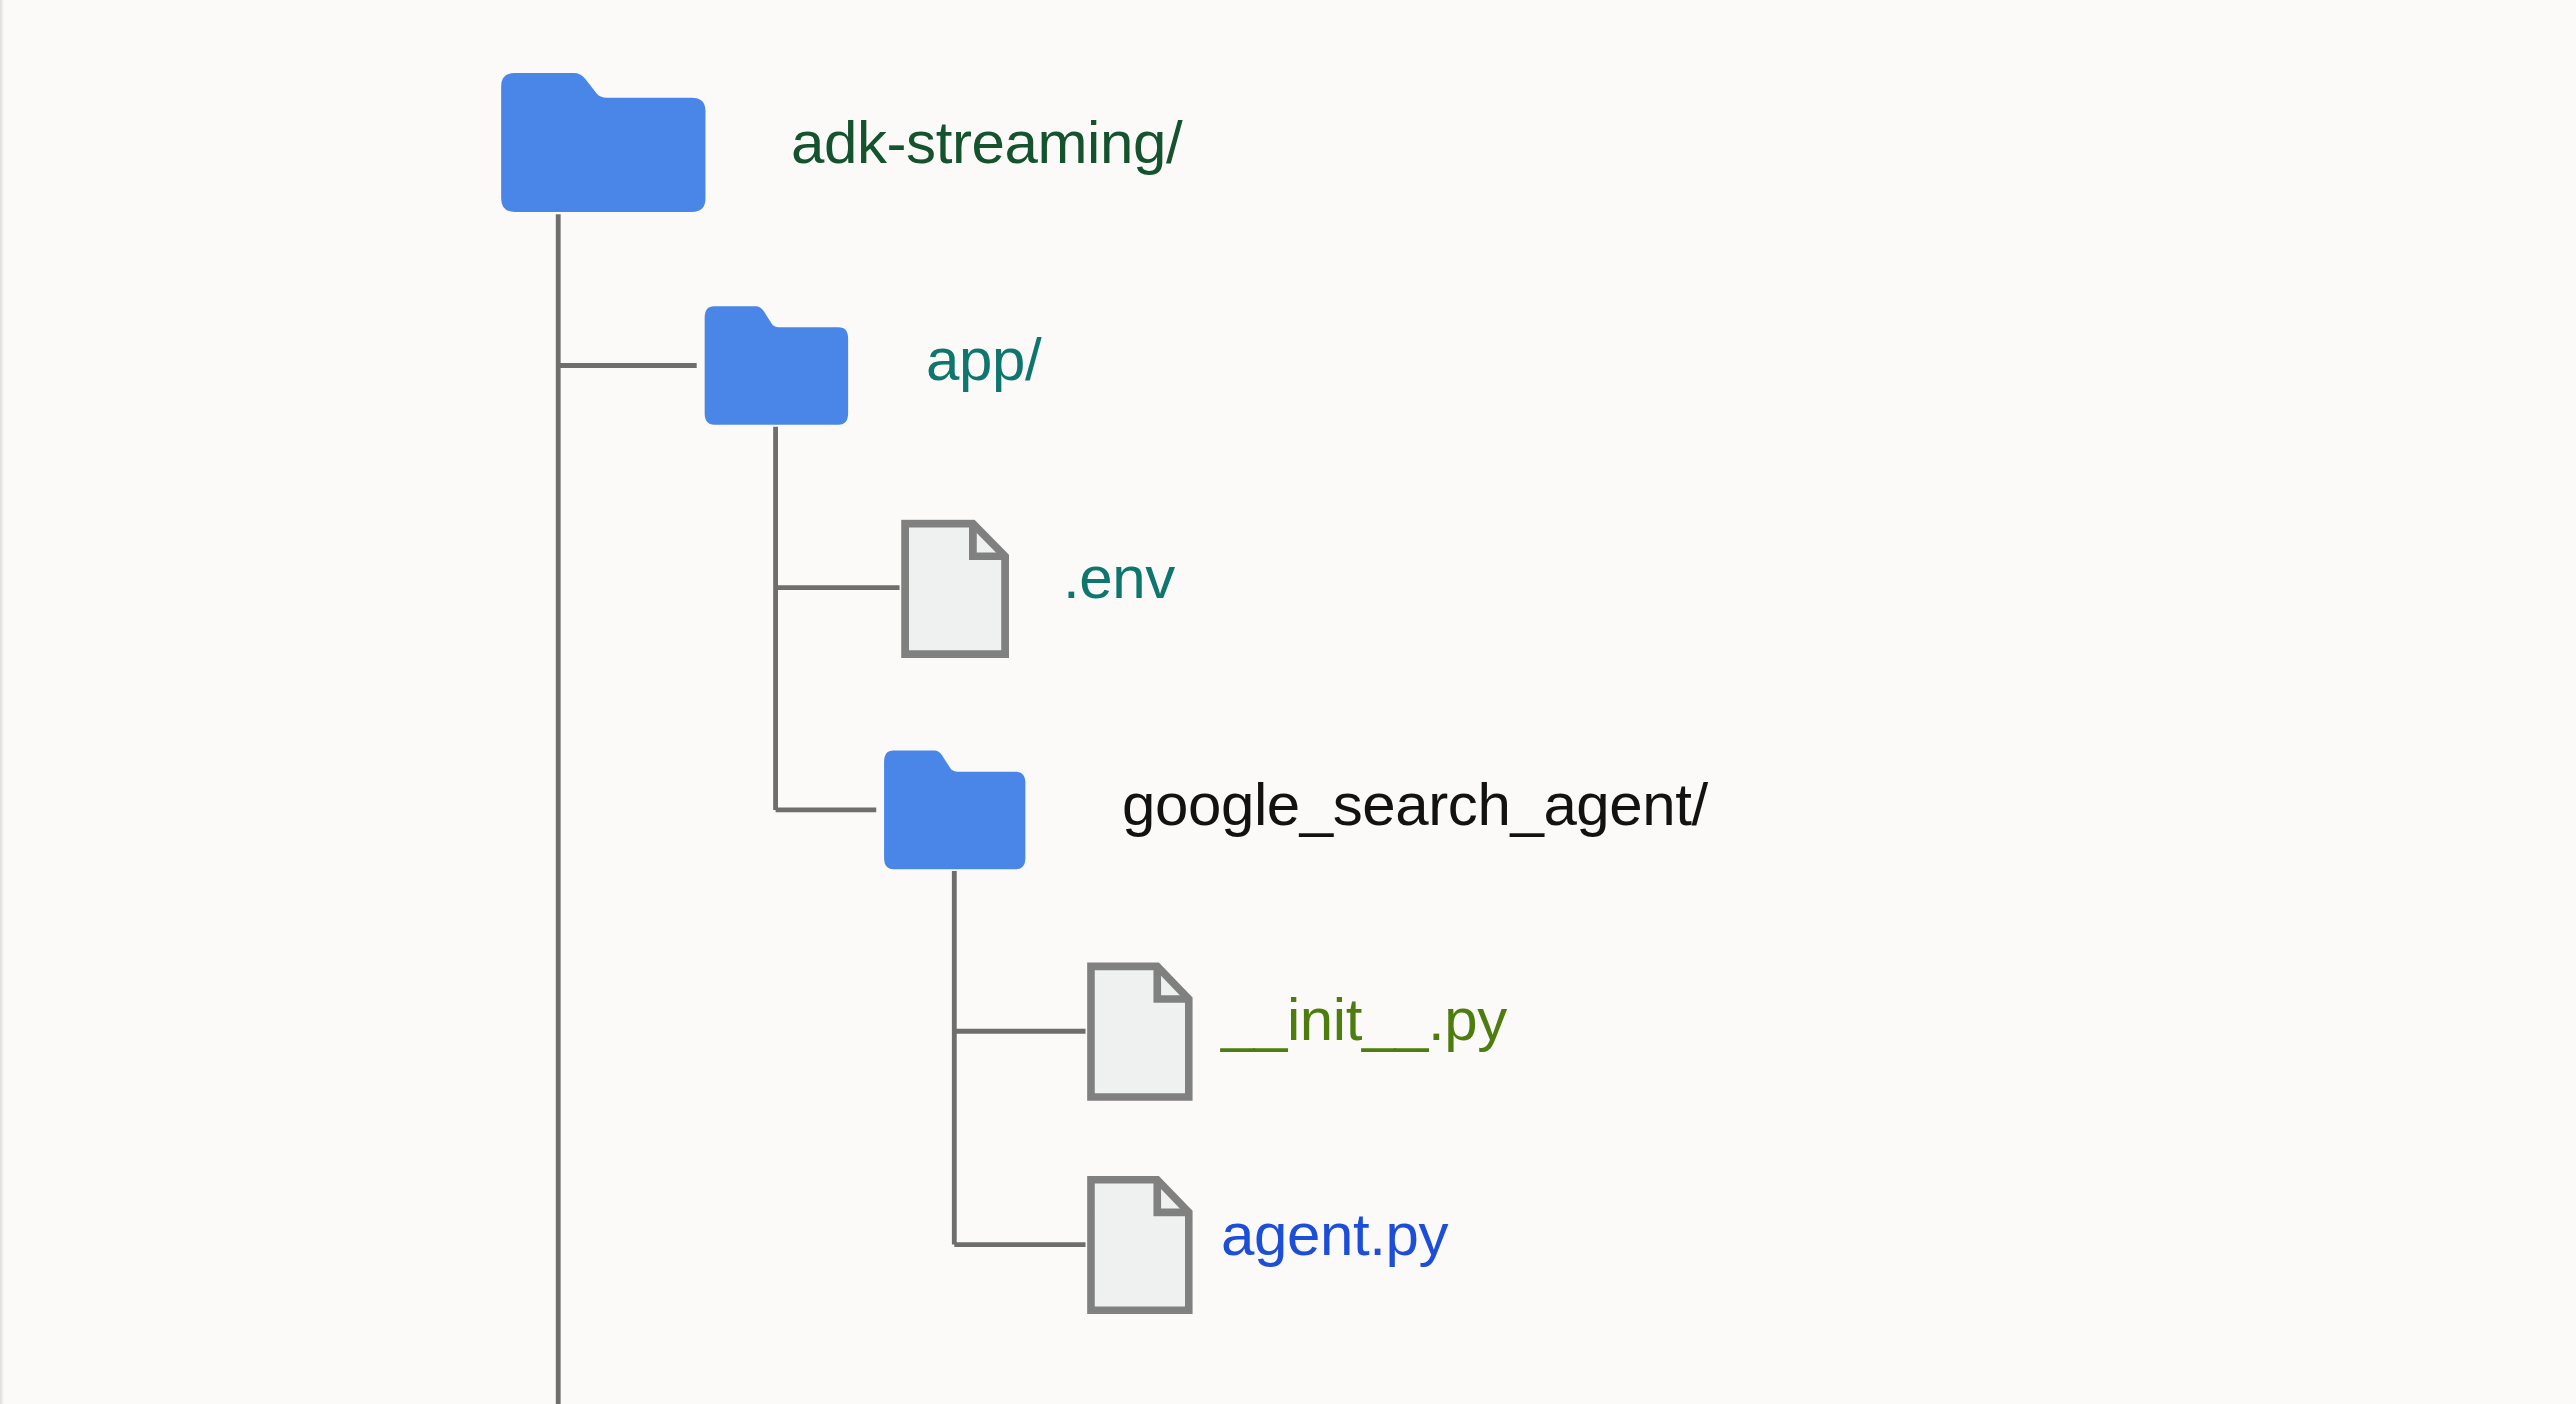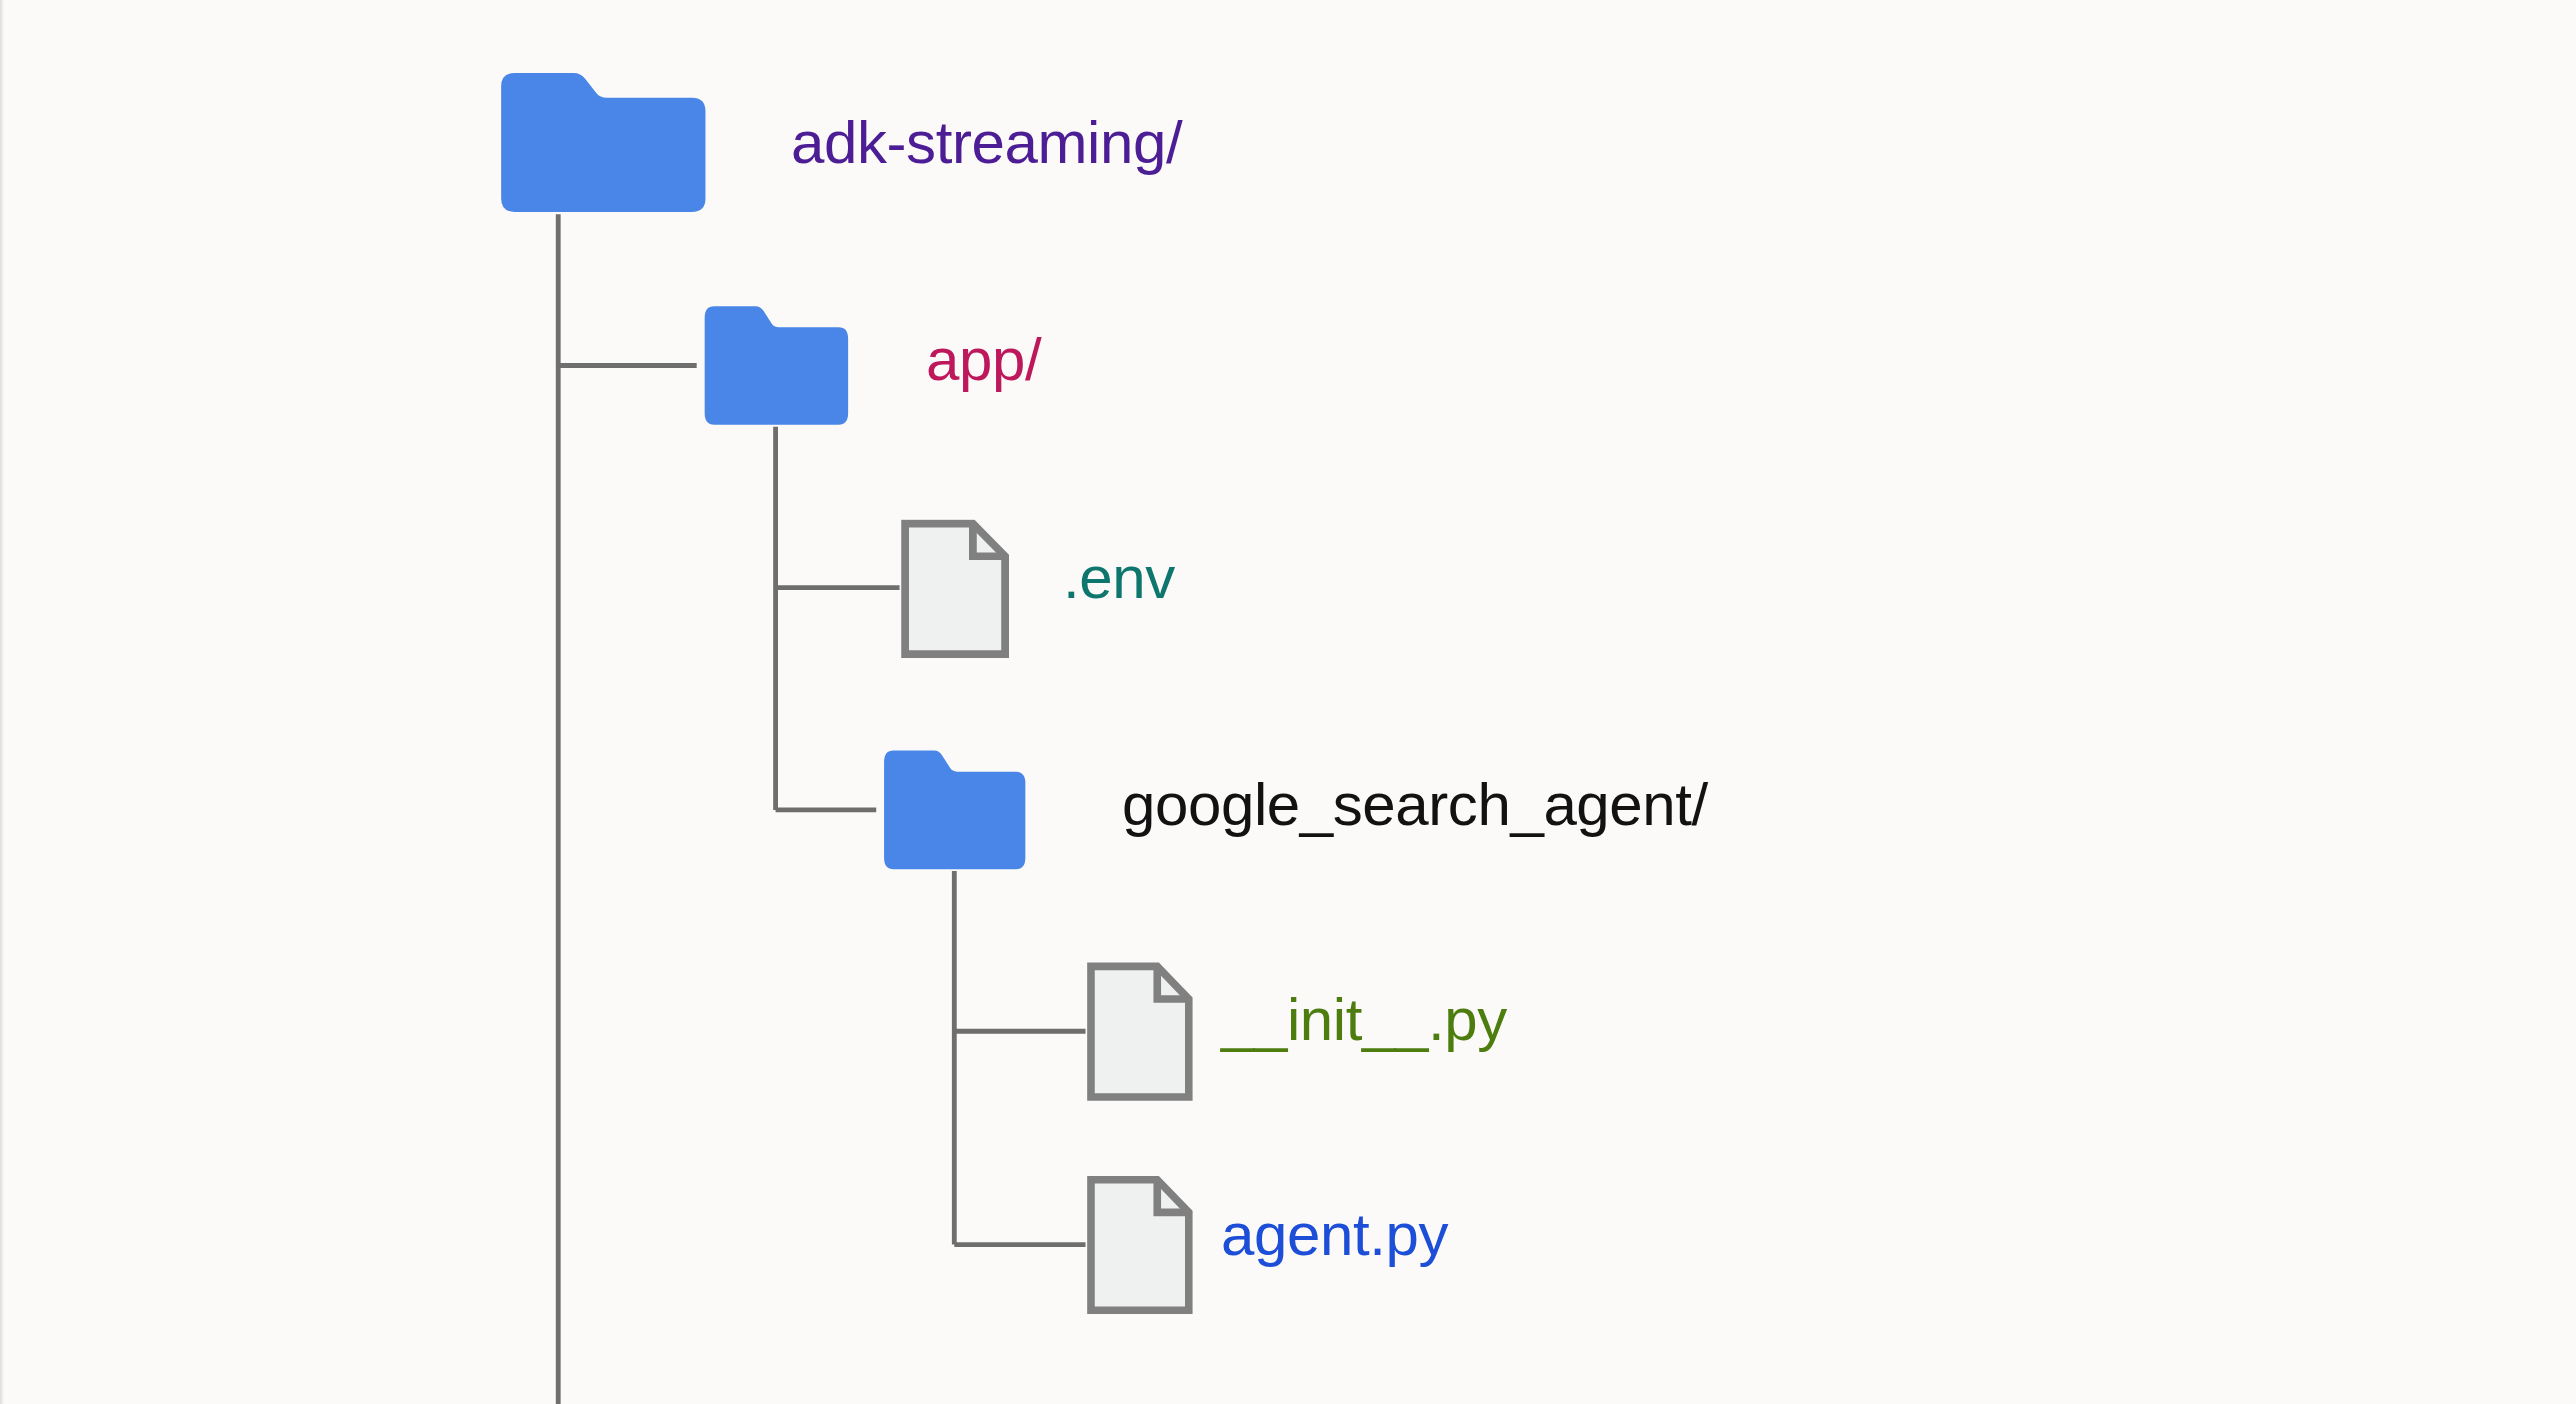--- a/index.html
+++ b/index.html
@@ -87,22 +87,22 @@
         <use href="#sym-folder" x="608" y="88" width="282" height="178"></use>
         <use href="#sym-folder" x="865" y="378" width="198" height="152"></use>
         <use href="#sym-file" x="1117" y="645" width="138" height="173"></use>
         <use href="#sym-folder" x="1088" y="930" width="195" height="152"></use>
         <use href="#sym-file" x="1348" y="1195" width="135" height="173"></use>
         <use href="#sym-file" x="1348" y="1460" width="135" height="173"></use>
       </g>
   </svg>
 
   <div id="label-layer">
-      <div class="node-label" style="left: 791px; top: 113px; color: #4c1d95;">adk-streaming/</div>
-      <div class="node-label" style="left: 926px; top: 330px; color: #be185d;">app/</div>
+      <div class="node-label" style="left: 791px; top: 113px; color: #14532d;">adk-streaming/</div>
+      <div class="node-label" style="left: 926px; top: 330px; color: #0f766e;">app/</div>
       <div class="node-label" style="left: 1063px; top: 548px; color: #0f766e;">.env</div>
       <div class="node-label" style="left: 1082px; top: 775px; color: rgb(18, 18, 18); margin-left: 40px;">google_search_agent/</div>
       <div class="node-label" style="left: 1221px; top: 990px; color: #4d7c0f;">__init__.py</div>
       <div class="node-label" style="left: 1221px; top: 1205px; color: #1d4ed8;">agent.py</div>
     </div>
 
 </div>
 
 
 </body></html>

